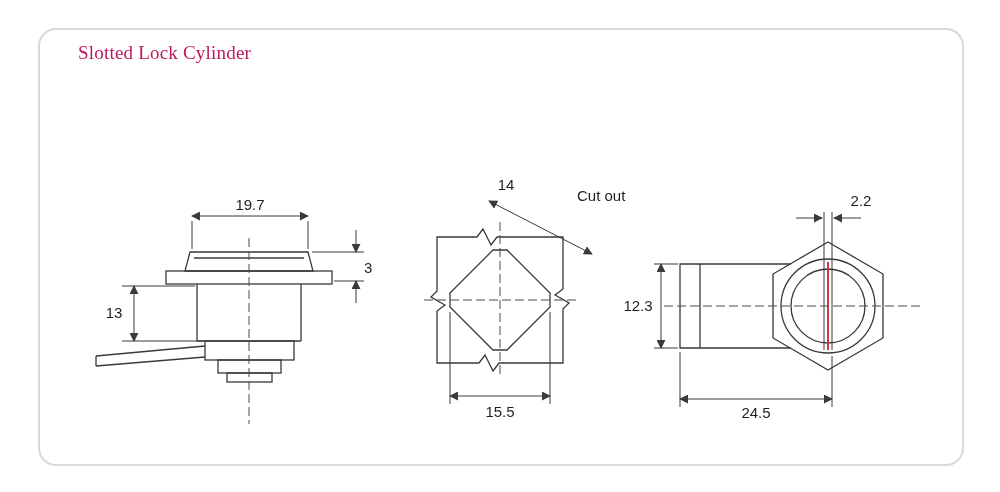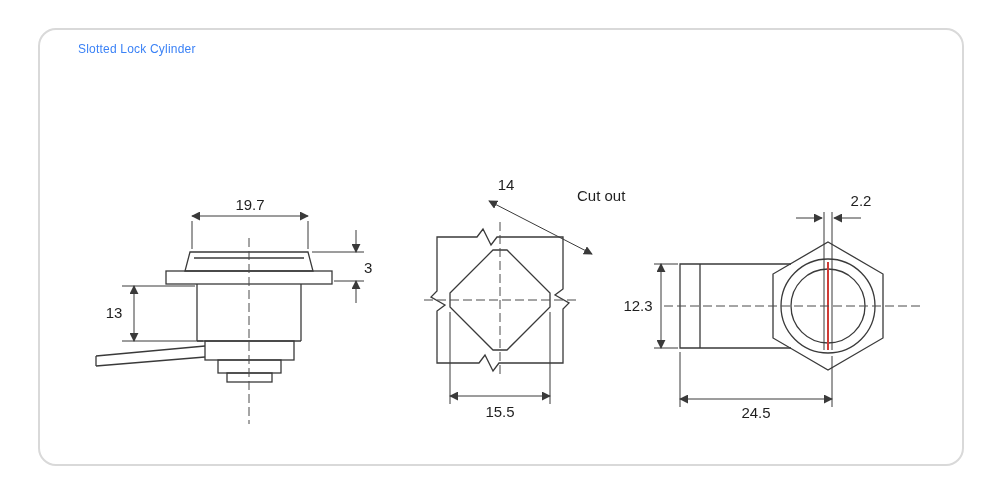--- a/index.html
+++ b/index.html
@@ -1,20 +1,20 @@
 <!DOCTYPE html>
 <html><head>
 <meta charset="utf-8">
 <style>
   html,body{margin:0;padding:0;background:#ffffff;}
   .canvas{position:relative;width:1000px;height:492px;background:#ffffff;overflow:hidden;
           font-family:"Liberation Sans", sans-serif;}
   .frame{position:absolute;left:38px;top:28px;width:922px;height:434px;
          border:2px solid #d9d9d9;border-radius:18px;background:#ffffff;}
-  .title{position:absolute;left:78px;top:42px;font-size:12px;color:#3b82f6;letter-spacing:.2px;}
+  .title{position:absolute;left:78px;top:42px;font-size:19px;color:#be185d;letter-spacing:.2px;font-family:Liberation Serif, serif;}
   svg{position:absolute;left:0;top:0;}
   svg text{font-family:"Liberation Sans", sans-serif;font-size:15px;fill:#1f1f1f;}
   .outline{stroke:#3a3a3a;stroke-width:1.3;fill:none;stroke-linejoin:miter;}
   .dim{stroke:#3a3a3a;stroke-width:1;fill:none;}
   .cl{stroke:#4a4a4a;stroke-width:1;fill:none;stroke-dasharray:9 4;}
 </style>
 </head>
 <body>
 
 <div class="canvas">

